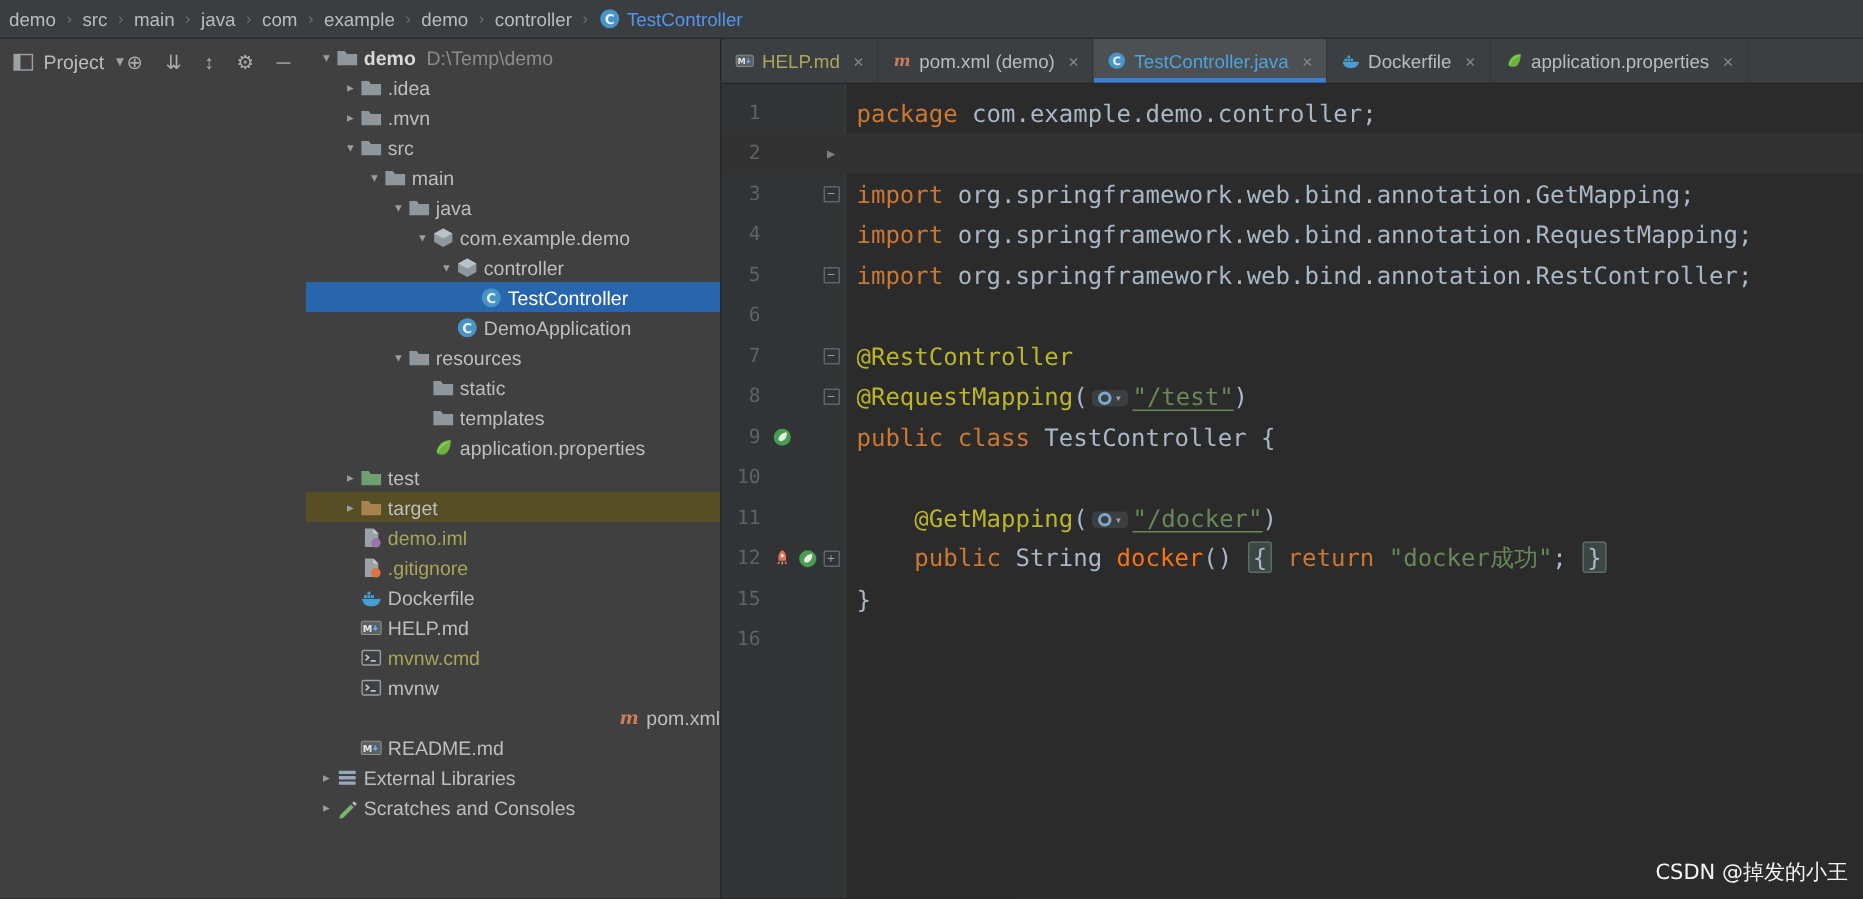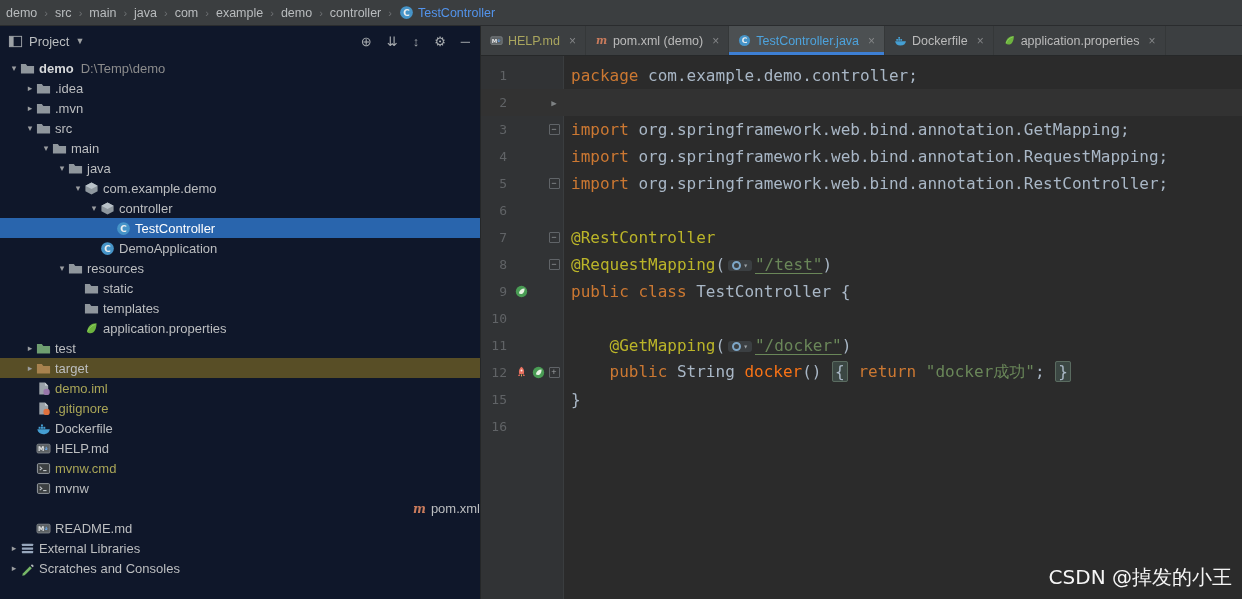--- a/index.html
+++ b/index.html
@@ -10,22 +10,22 @@
   .topbar { height:26px; background:#3b3e40; display:flex; align-items:center;
             padding-left:6px; border-bottom:1px solid #2a2c2e; white-space:nowrap; }
   .crumb { color:#b9bcbe; font-size:12.5px; cursor:default; }
   .crumb-sep { color:#6e7173; font-size:11px; margin:0 7px; }
   .crumb-cur { color:#5394ec; font-size:12.5px; display:inline-flex; align-items:center; gap:4px; }
 
   
   .main { display:flex; height:573px; }
 
   
-  .project { width:481px; flex:none; background:#0f172a; border-right:1px solid #252728;
-             display:flex; flex-direction:column; overflow:hidden; }
+  .project { width:481px; flex:none; background:#404040; border-right:1px solid #252728;
+             display:flex; overflow:hidden; }
   .proj-header { height:30px; flex:none; display:flex; align-items:center; padding:0 10px 0 8px;
                  color:#bbbec0; font-size:13px; }
   .proj-title-wrap { display:flex; align-items:center; gap:6px; }
   .proj-caret { font-size:9px; color:#9da0a2; }
   .proj-icons { margin-left:auto; display:flex; gap:15px; color:#a9adb0; font-size:13px; }
   .proj-icons span { cursor:default; }
 
   .tree { flex:1; overflow:hidden; font-size:13px; color:#bcbec0; padding-top:2px; }
   .trow { height:20px; display:flex; align-items:center; white-space:nowrap; cursor:default; }
   .trow.sel { background:#2965ad; color:#ffffff; }
@@ -66,21 +66,21 @@
   .tk-str  { color:#6a8759; }
   .tk-strU { color:#6a8759; text-decoration:underline; text-underline-offset:3px; }
   .tk-meth { color:#f97316; }
   .tk-foldb{ background:#3b4743; border:1px solid #5a6b60; border-radius:2px; padding:0 2px;
              color:#a9b7c6; margin:0 1px; }
   .inlay { display:inline-flex; align-items:center; gap:2px; background:#3b3f42; border-radius:3px;
            padding:1px 4px; margin:0 3px; vertical-align:middle; }
   .inlay .globe { width:9px; height:9px; border:2px solid #7ea7c8; border-radius:50%; display:inline-block; }
   .inlay .caret { color:#9aa0a5; font-size:8px; }
 
-  .watermark { position:absolute; right:10px; bottom:8px; color:#f5f5f5; font-size:20px;
+  .watermark { position:absolute; right:10px; bottom:8px; color:#f5f5f5; font-size:14px;
                font-family:"DejaVu Sans","Liberation Sans",sans-serif; }
   svg text { user-select:none; }
 </style>
 </head>
 <body>
 
 <svg width="0" height="0" style="position:absolute" aria-hidden="true">
   <defs>
     <symbol id="sym-folder" viewBox="0 0 16 16">
         <path d="M1 3.2h5.2l1.6 2.1H15v8H1z" fill="currentColor"></path>

